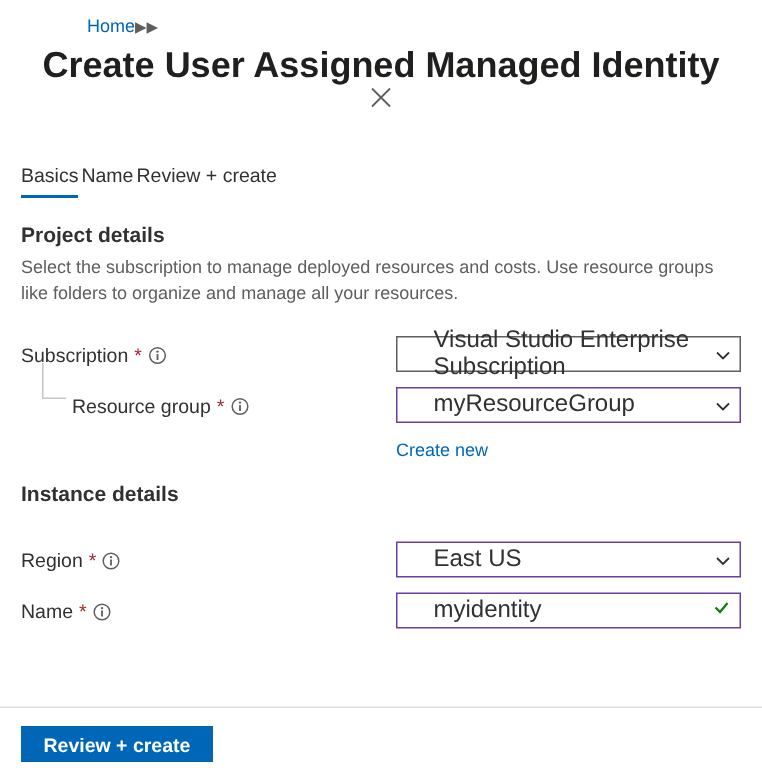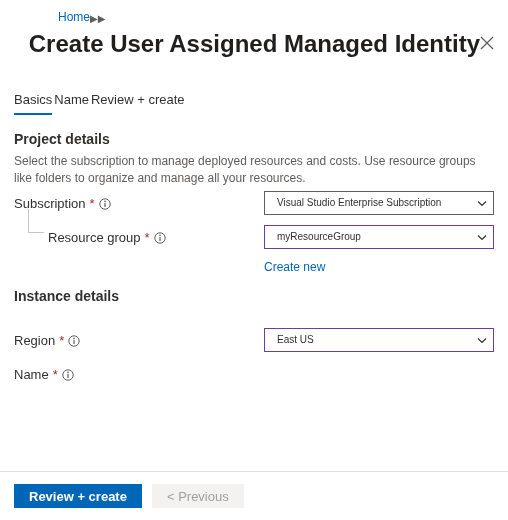--- a/index.html
+++ b/index.html
@@ -9,39 +9,39 @@
     color: #323130;
     width: 508px;
     height: 520px;
     padding: 10px 14px 0 14px;
     position: relative;
     background: #fff;
   }
   .breadcrumb { font-size: 12px; margin-bottom: 6px; display: flex; align-items: flex-end; gap: 0; margin-left: 44px; }
   .breadcrumb a { color: #0067b8; text-decoration: none; }
   .breadcrumb .sep { color: #605e5c; font-size: 10px; }
-  .title-row { display: flex; justify-content: flex-end; align-items: center; margin-bottom: 28px; }
+  .title-row { display: flex; justify-content: space-between; align-items: center; margin-bottom: 28px; flex-direction: column; }
   h1 { font-size: 24px; font-weight: 600; color: #201f1e; }
   .close-x { width: 14px; cursor: pointer; }
   .tabs { display: flex; gap: 2px; border-bottom: none; margin-bottom: 16px; }
   .tab { padding: 6px 0; font-size: 13px; cursor: pointer; color: #323130; border-bottom: 2px solid transparent; }
   .tab.active { border-bottom: 2px solid #0067b8; font-weight: 400; }
   h2.section { font-size: 14px; font-weight: 700; margin-bottom: 6px; margin-top: 4px; }
-  p.desc { font-size: 12px; color: #605e5c; line-height: 1.4; margin-bottom: 4px; }
+  p.desc { font-size: 12px; color: #605e5c; line-height: 1.4; margin-bottom: 20px; }
   .field-row { display: flex; margin-bottom: 8px; min-height: 26px; }
   .field-label { width: 250px; display: flex; align-items: center; gap: 4px; font-size: 13px; }
   .field-label.indented { padding-left: 34px; position: relative; }
   .indent-line { position: absolute; left: 14px; top: -16px; width: 16px; height: 24px; border-left: 1px solid #c8c6c4; border-bottom: 1px solid #c8c6c4; }
   .req { color: #a4262c; }
   .info-icon { width: 12px; height: 12px; display: inline-flex; align-items: center; justify-content: center; }
   .info-icon svg { width: 12px; height: 12px; }
   .field-control { flex: 1; position: relative; }
   .dropdown, .textbox {
-    width: 100%; height: 24px; border: 1px solid #605e5c; padding: 2px 24px 2px 12px;
-    font-size: 10px; background: #fff; position: relative; display: flex; align-items: center;
+    width: 100%; height: 24px; border: 1px solid #605e5c; padding: 2px 24px 2px 24px;
+    font-size: 16px; background: #fff; position: relative; display: flex; align-items: center;
     cursor: pointer;
   }
   .dropdown.purple, .textbox.purple { border-color: #6b3fa0; }
   .chevron { position: absolute; right: 6px; top: 50%; transform: translateY(-50%); }
   .checkmark { position: absolute; right: 6px; top: 50%; transform: translateY(-50%); color: #107c10; }
   .link { color: #0067b8; font-size: 12px; text-decoration: none; cursor: pointer; display: inline-block; }
   .link-row { margin-left: 250px; margin-top: 2px; margin-bottom: 14px; }
   .footer {
     position: absolute; bottom: 0; left: 0; right: 0;
     border-top: 1px solid #e1dfdd; padding: 12px 14px;
@@ -165,18 +165,27 @@
     <span>Name</span>
     <span class="req">*</span>
     <span class="info-icon">
       <svg viewBox="0 0 12 12">
           <circle cx="6" cy="6" r="5.2" fill="none" stroke="#605e5c" stroke-width="1"></circle>
           <circle cx="6" cy="3.4" r="0.8" fill="#605e5c"></circle>
           <rect x="5.4" y="5" width="1.2" height="4" fill="#605e5c"></rect>
         </svg>
     </span>
   </div>
+  <div class="field-control">
+    <div class="textbox purple">
+      <span>myidentity</span>
+      <span class="checkmark">
+        <svg width="12" height="12" viewBox="0 0 12 12">
+            <path d="M2 6 L5 9 L10 3" fill="none" stroke="#107c10" stroke-width="1.5"></path>
+          </svg>
+      </span>
+    </div>
+  </div>
 </div>
 
 <div class="footer">
   <button class="btn btn-primary">Review + create</button>
-  <button class="btn btn-disabled">&lt; Previous</button>
 </div>
 
 </body></html>

